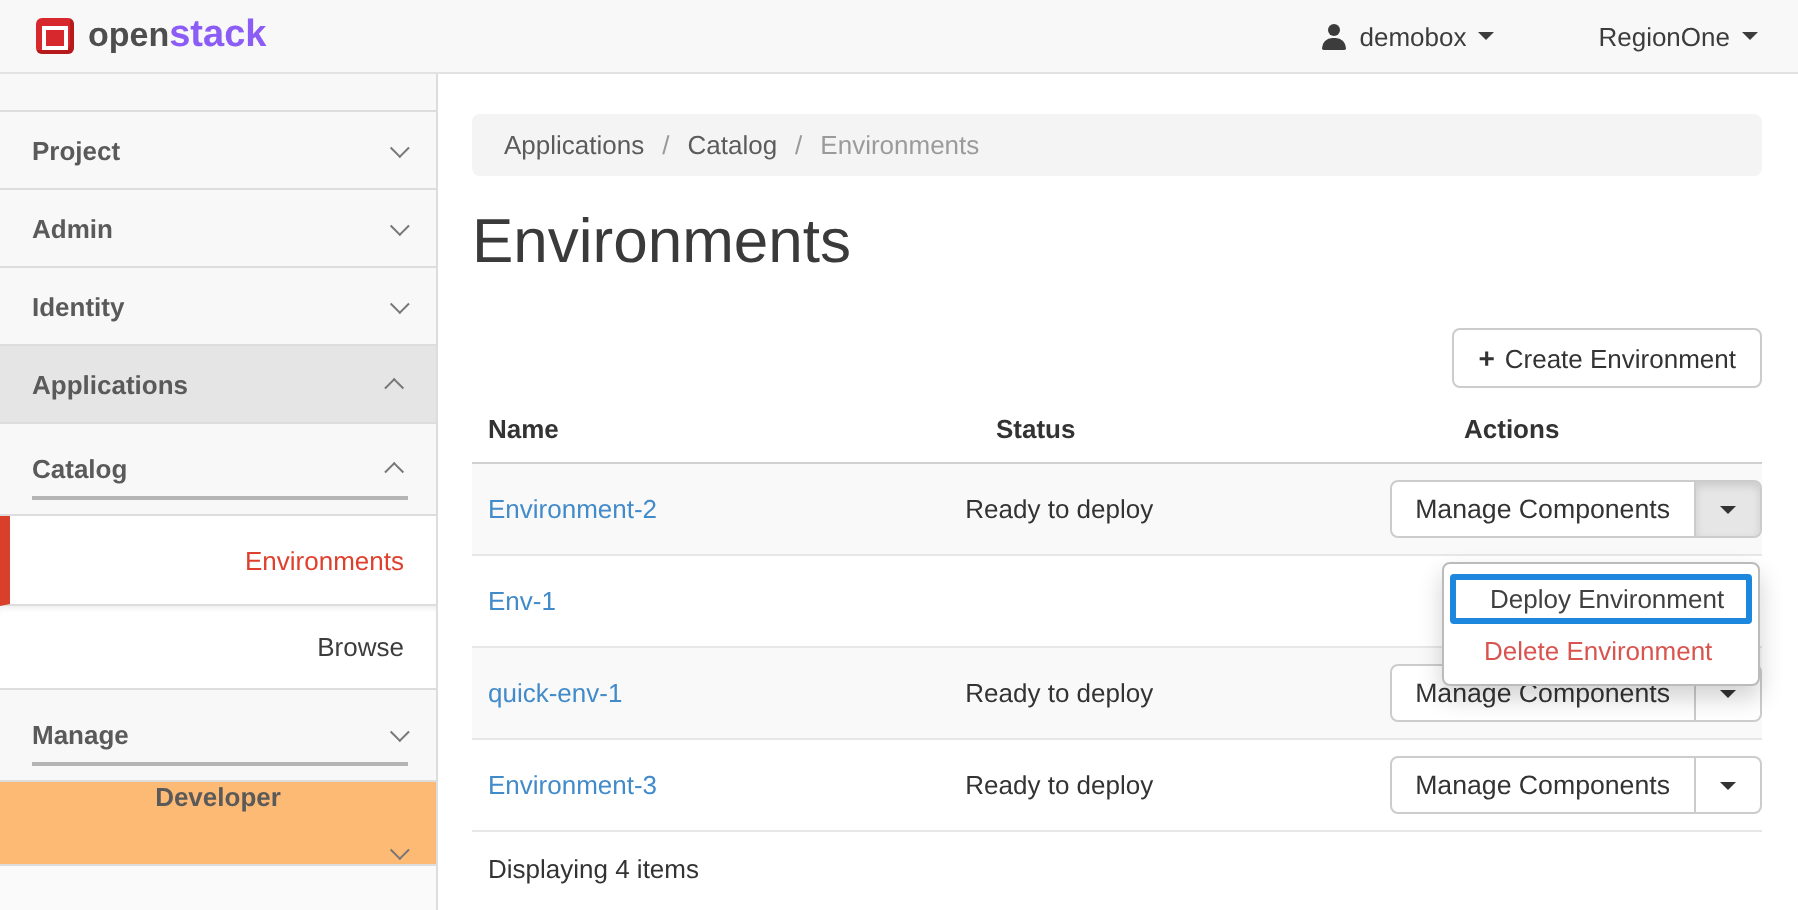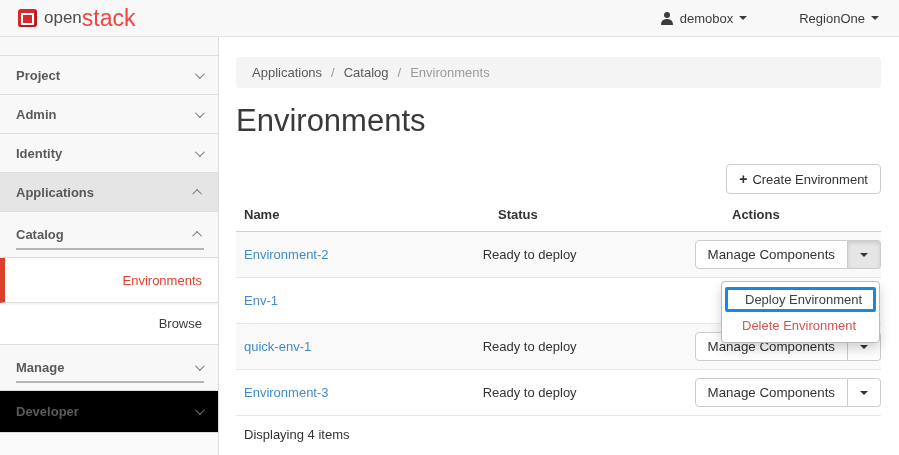--- a/index.html
+++ b/index.html
@@ -24,22 +24,22 @@
   .logo { display:flex; align-items:center; margin-left:18px; }
   .logo-cube {
     width:19px; height:18px; background:#d7282d; border-radius:3px;
     position:relative; margin-right:7px;
     box-shadow: inset -2px -2px 0 rgba(120,0,0,.35);
   }
   .logo-cube::after {
     content:""; position:absolute; left:3px; top:4px; width:9px; height:8px;
     border:2px solid #fff;
   }
-  .logo-open { font-size:17px; color:#4e4e4e; }
-  .logo-stack { font-size:23px; color:#ef4444; }
+  .logo-open { font-size:17px; color:#4e4e4e;font-weight:bold; }
+  .logo-stack { font-size:19px; color:#8b5cf6;font-weight:bold; }
 
   .context-switch {
     position:absolute; left:345px; top:0; height:36px;
     display:flex; align-items:center; color:#3c3c3c; cursor:pointer;
   }
   .panel-icon {
     width:14px; height:11px; border:1px solid #3c3c3c; border-radius:1px;
     margin-right:6px; position:relative; background:#f8f8f8;
   }
   .panel-icon::before {
@@ -90,21 +90,21 @@
     height:45px; display:flex; align-items:center; justify-content:flex-end;
     padding:0 16px; border-bottom:1px solid #ddd; color:#3c3c3c;
     background:#fff; cursor:pointer;
   }
   .side-sub.active {
     color:#df402d;
     border-left:5px solid #d9402c;
     padding-right:16px;
   }
   .side-sub.browse { height:42px; box-shadow: inset 0 3px 3px -2px rgba(0,0,0,.08); }
-  .side-item.dev { height:42px; background:#000000; }
+  .side-item.dev { height:42px; background:#fdba74;flex-direction:column; }
 
   
   .content {
     position:absolute; top:37px; left:220px; right:0; bottom:0;
     background:#fff; padding:0 18px 0 16px;
   }
   .breadcrumb {
     margin-top:20px; height:31px; background:#f4f4f4; border-radius:4px;
     display:flex; align-items:center; padding:0 16px; color:#5b5b5b;
   }

